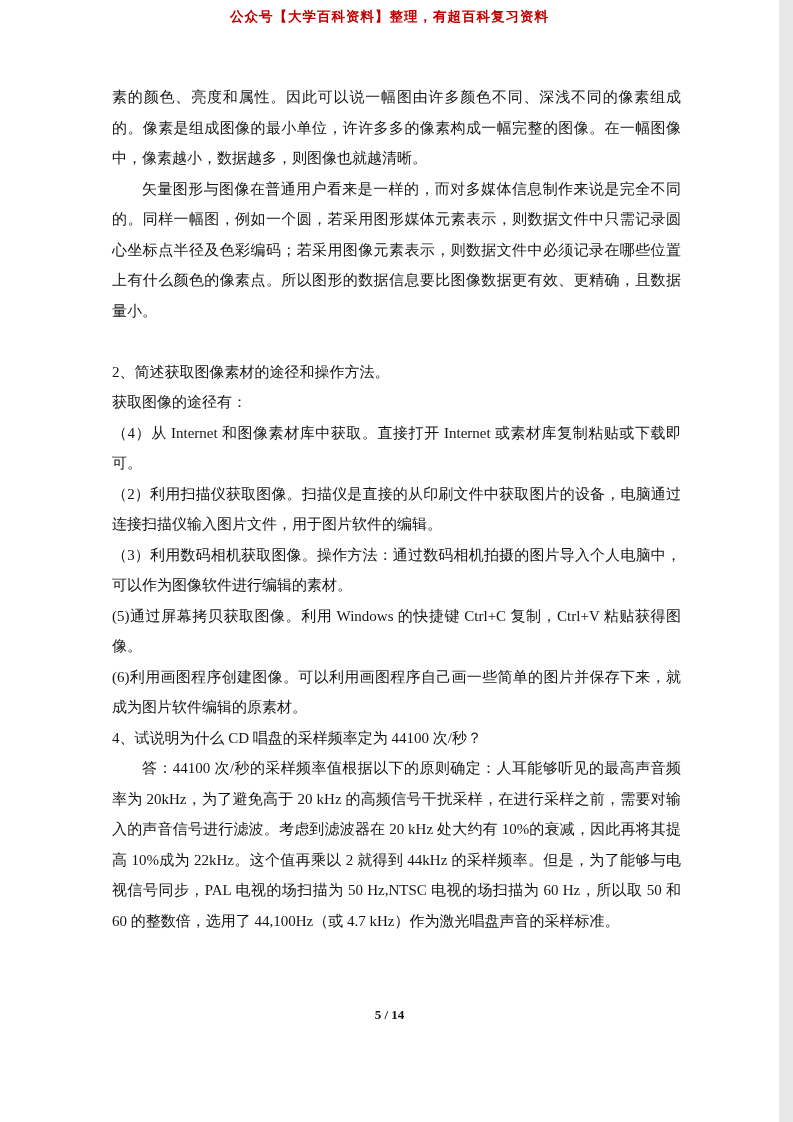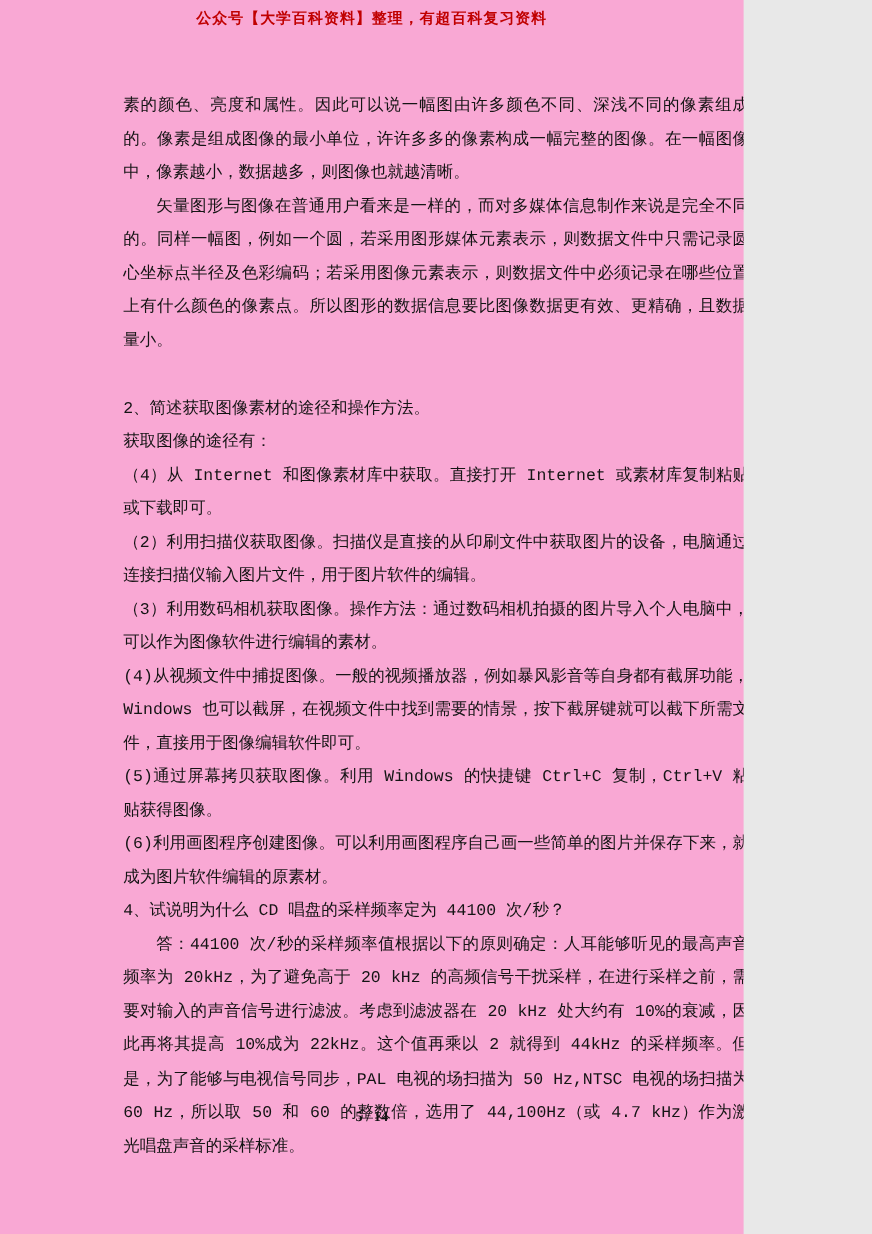--- a/index.html
+++ b/index.html
@@ -4,23 +4,23 @@
 <style>
   * { margin: 0; padding: 0; box-sizing: border-box; }
   html, body { background: #e8e8e8; }
   body {
     width: 793px;
     font-family: "Liberation Serif", "DejaVu Serif", serif;
     color: #141414;
   }
   .page {
     position: relative;
-    width: 676px;
+    width: 779px;
     height: 1122px;
-    background: #f9a8d4;
+    background: #ffffff;
     overflow: hidden;
   }
   .header {
     position: absolute;
     top: 8px;
     left: 0;
     width: 100%;
     text-align: center;
     font-size: 13.5px;
     font-weight: 600;
@@ -28,21 +28,20 @@
     letter-spacing: 1px;
   }
   .content {
     position: absolute;
     top: 82px;
     left: 112px;
     width: 569px;
     font-size: 15px;
     line-height: 30.5px;
     text-align: justify;
-    font-family: Liberation Mono, monospace;
   }
   .para { text-align: justify; }
   .para.indent { text-indent: 2em; }
   .para.space-before { margin-top: 30.5px; }
   .footer {
     position: absolute;
     top: 1007px;
     left: 0;
     width: 100%;
     text-align: center;
@@ -61,21 +60,20 @@
   </div>
 
   <div class="content">
       <p class="para">素的颜色、亮度和属性。因此可以说一幅图由许多颜色不同、深浅不同的像素组成的。像素是组成图像的最小单位，许许多多的像素构成一幅完整的图像。在一幅图像中，像素越小，数据越多，则图像也就越清晰。</p>
       <p class="para indent">矢量图形与图像在普通用户看来是一样的，而对多媒体信息制作来说是完全不同的。同样一幅图，例如一个圆，若采用图形媒体元素表示，则数据文件中只需记录圆心坐标点半径及色彩编码；若采用图像元素表示，则数据文件中必须记录在哪些位置上有什么颜色的像素点。所以图形的数据信息要比图像数据更有效、更精确，且数据量小。</p>
       <p class="para space-before">2、简述获取图像素材的途径和操作方法。</p>
       <p class="para">获取图像的途径有：</p>
       <p class="para">（4）从 Internet 和图像素材库中获取。直接打开 Internet 或素材库复制粘贴或下载即可。</p>
       <p class="para">（2）利用扫描仪获取图像。扫描仪是直接的从印刷文件中获取图片的设备，电脑通过连接扫描仪输入图片文件，用于图片软件的编辑。</p>
       <p class="para">（3）利用数码相机获取图像。操作方法：通过数码相机拍摄的图片导入个人电脑中，可以作为图像软件进行编辑的素材。</p>
-      <p class="para">(4)从视频文件中捕捉图像。一般的视频播放器，例如暴风影音等自身都有截屏功能，Windows 也可以截屏，在视频文件中找到需要的情景，按下截屏键就可以截下所需文件，直接用于图像编辑软件即可。</p>
       <p class="para">(5)通过屏幕拷贝获取图像。利用 Windows 的快捷键 Ctrl+C 复制，Ctrl+V 粘贴获得图像。</p>
       <p class="para">(6)利用画图程序创建图像。可以利用画图程序自己画一些简单的图片并保存下来，就成为图片软件编辑的原素材。</p>
       <p class="para">4、试说明为什么 CD 唱盘的采样频率定为 44100 次/秒？</p>
       <p class="para indent">答：44100 次/秒的采样频率值根据以下的原则确定：人耳能够听见的最高声音频率为 20kHz，为了避免高于 20 kHz 的高频信号干扰采样，在进行采样之前，需要对输入的声音信号进行滤波。考虑到滤波器在 20 kHz 处大约有 10%的衰减，因此再将其提高 10%成为 22kHz。这个值再乘以 2 就得到 44kHz 的采样频率。但是，为了能够与电视信号同步，PAL 电视的场扫描为 50 Hz,NTSC 电视的场扫描为 60 Hz，所以取 50 和 60 的整数倍，选用了 44,100Hz（或 4.7 kHz）作为激光唱盘声音的采样标准。</p>
     </div>
 
   <div class="footer">
     <span>5 / 14</span>
   </div>
 

